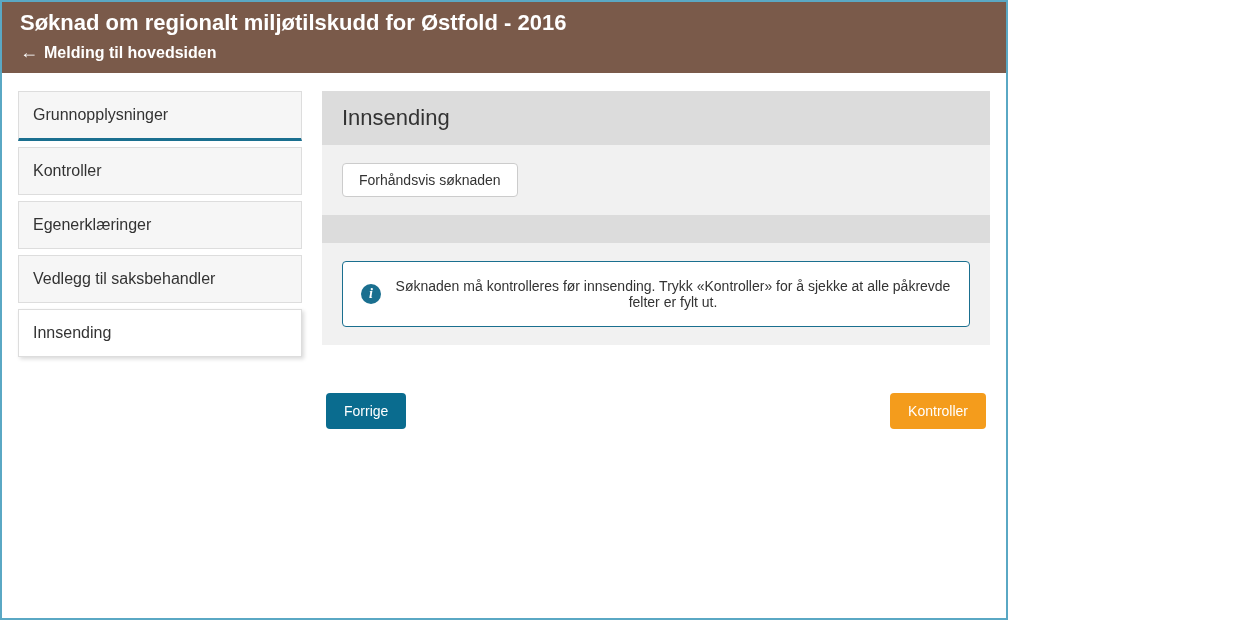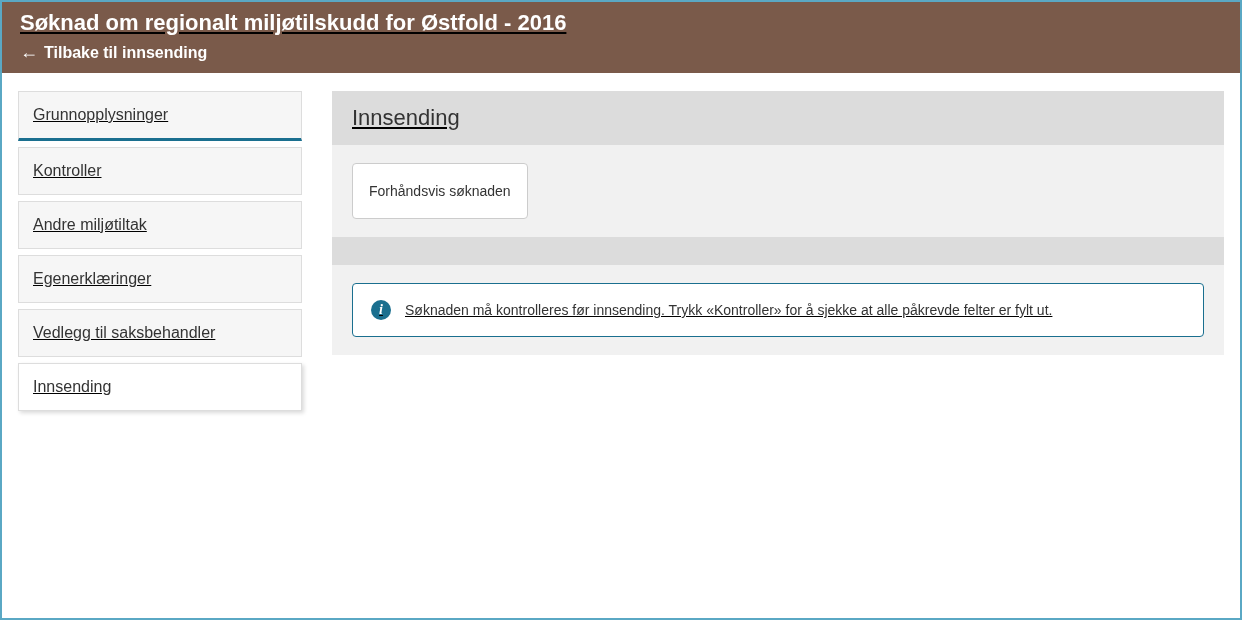--- a/index.html
+++ b/index.html
@@ -9,24 +9,23 @@
     }
     body {
       font-family: Arial, Helvetica, sans-serif;
       background: #fff;
       width: 1242px;
       height: 620px;
       overflow: hidden;
     }
     .outer-border {
       border: 2px solid #5aa8c4;
-      width: 1242px;
+      width: 1008px;
       height: 620px;
       position: relative;
-      text-decoration: underline;
     }
     .header {
       background: #7a5a4a;
       color: #fff;
       padding: 8px 18px 10px 18px;
     }
     .header-title {
       font-size: 22px;
       font-weight: bold;
       margin-bottom: 6px;
@@ -40,21 +39,21 @@
       text-decoration: none;
       cursor: pointer;
     }
     .back-link .arrow {
       margin-right: 6px;
       font-size: 18px;
     }
     .content {
       display: flex;
       padding: 18px 16px;
-      gap: 30px;
+      gap: 20px;
     }
     .sidebar {
       width: 284px;
     }
     .sidebar-item {
       background: #f6f6f6;
       border: 1px solid #ddd;
       padding: 14px 14px;
       margin-bottom: 6px;
       font-size: 16px;
@@ -80,21 +79,21 @@
       color: #333;
     }
     .panel-body {
       background: #f1f1f1;
       padding: 18px 20px;
     }
     .preview-btn {
       background: #fff;
       border: 1px solid #ccc;
       border-radius: 4px;
-      padding: 19px 16px;
+      padding: 8px 16px;
       font-size: 14px;
       cursor: pointer;
       color: #333;
     }
     .info-section {
       background: #f1f1f1;
       margin-top: 28px;
       padding: 18px 20px;
     }
     .info-box {
@@ -148,34 +147,31 @@
     }
   </style>
 </head>
 <body>
 
 <div class="outer-border">
   <div class="header">
     <div class="header-title">Søknad om regionalt miljøtilskudd for Østfold - 2016</div>
     <a class="back-link">
       <span class="arrow">←</span>
-      <span>Tilbake til innsending</span>
+      <span>Melding til hovedsiden</span>
     </a>
   </div>
 
   <div class="content">
     <div class="sidebar">
       <div class="sidebar-item first">
         <span>Grunnopplysninger</span>
       </div>
       <div class="sidebar-item">
         <span>Kontroller</span>
-      </div>
-      <div class="sidebar-item">
-        <span>Andre miljøtiltak</span>
       </div>
       <div class="sidebar-item">
         <span>Egenerklæringer</span>
       </div>
       <div class="sidebar-item">
         <span>Vedlegg til saksbehandler</span>
       </div>
       <div class="sidebar-item active">
         <span>Innsending</span>
       </div>
@@ -187,15 +183,19 @@
         <div class="panel-body">
           <button class="preview-btn">Forhåndsvis søknaden</button>
         </div>
         <div class="info-section">
           <div class="info-box">
             <div class="info-icon">i</div>
             <div class="info-text">Søknaden må kontrolleres før innsending. Trykk «Kontroller» for å sjekke at alle påkrevde felter er fylt ut.</div>
           </div>
         </div>
       </div>
+      <div class="nav-buttons">
+        <button class="btn btn-prev">Forrige</button>
+        <button class="btn btn-kontroller">Kontroller</button>
+      </div>
     </div>
   </div>
 </div>
 
 </body></html>

